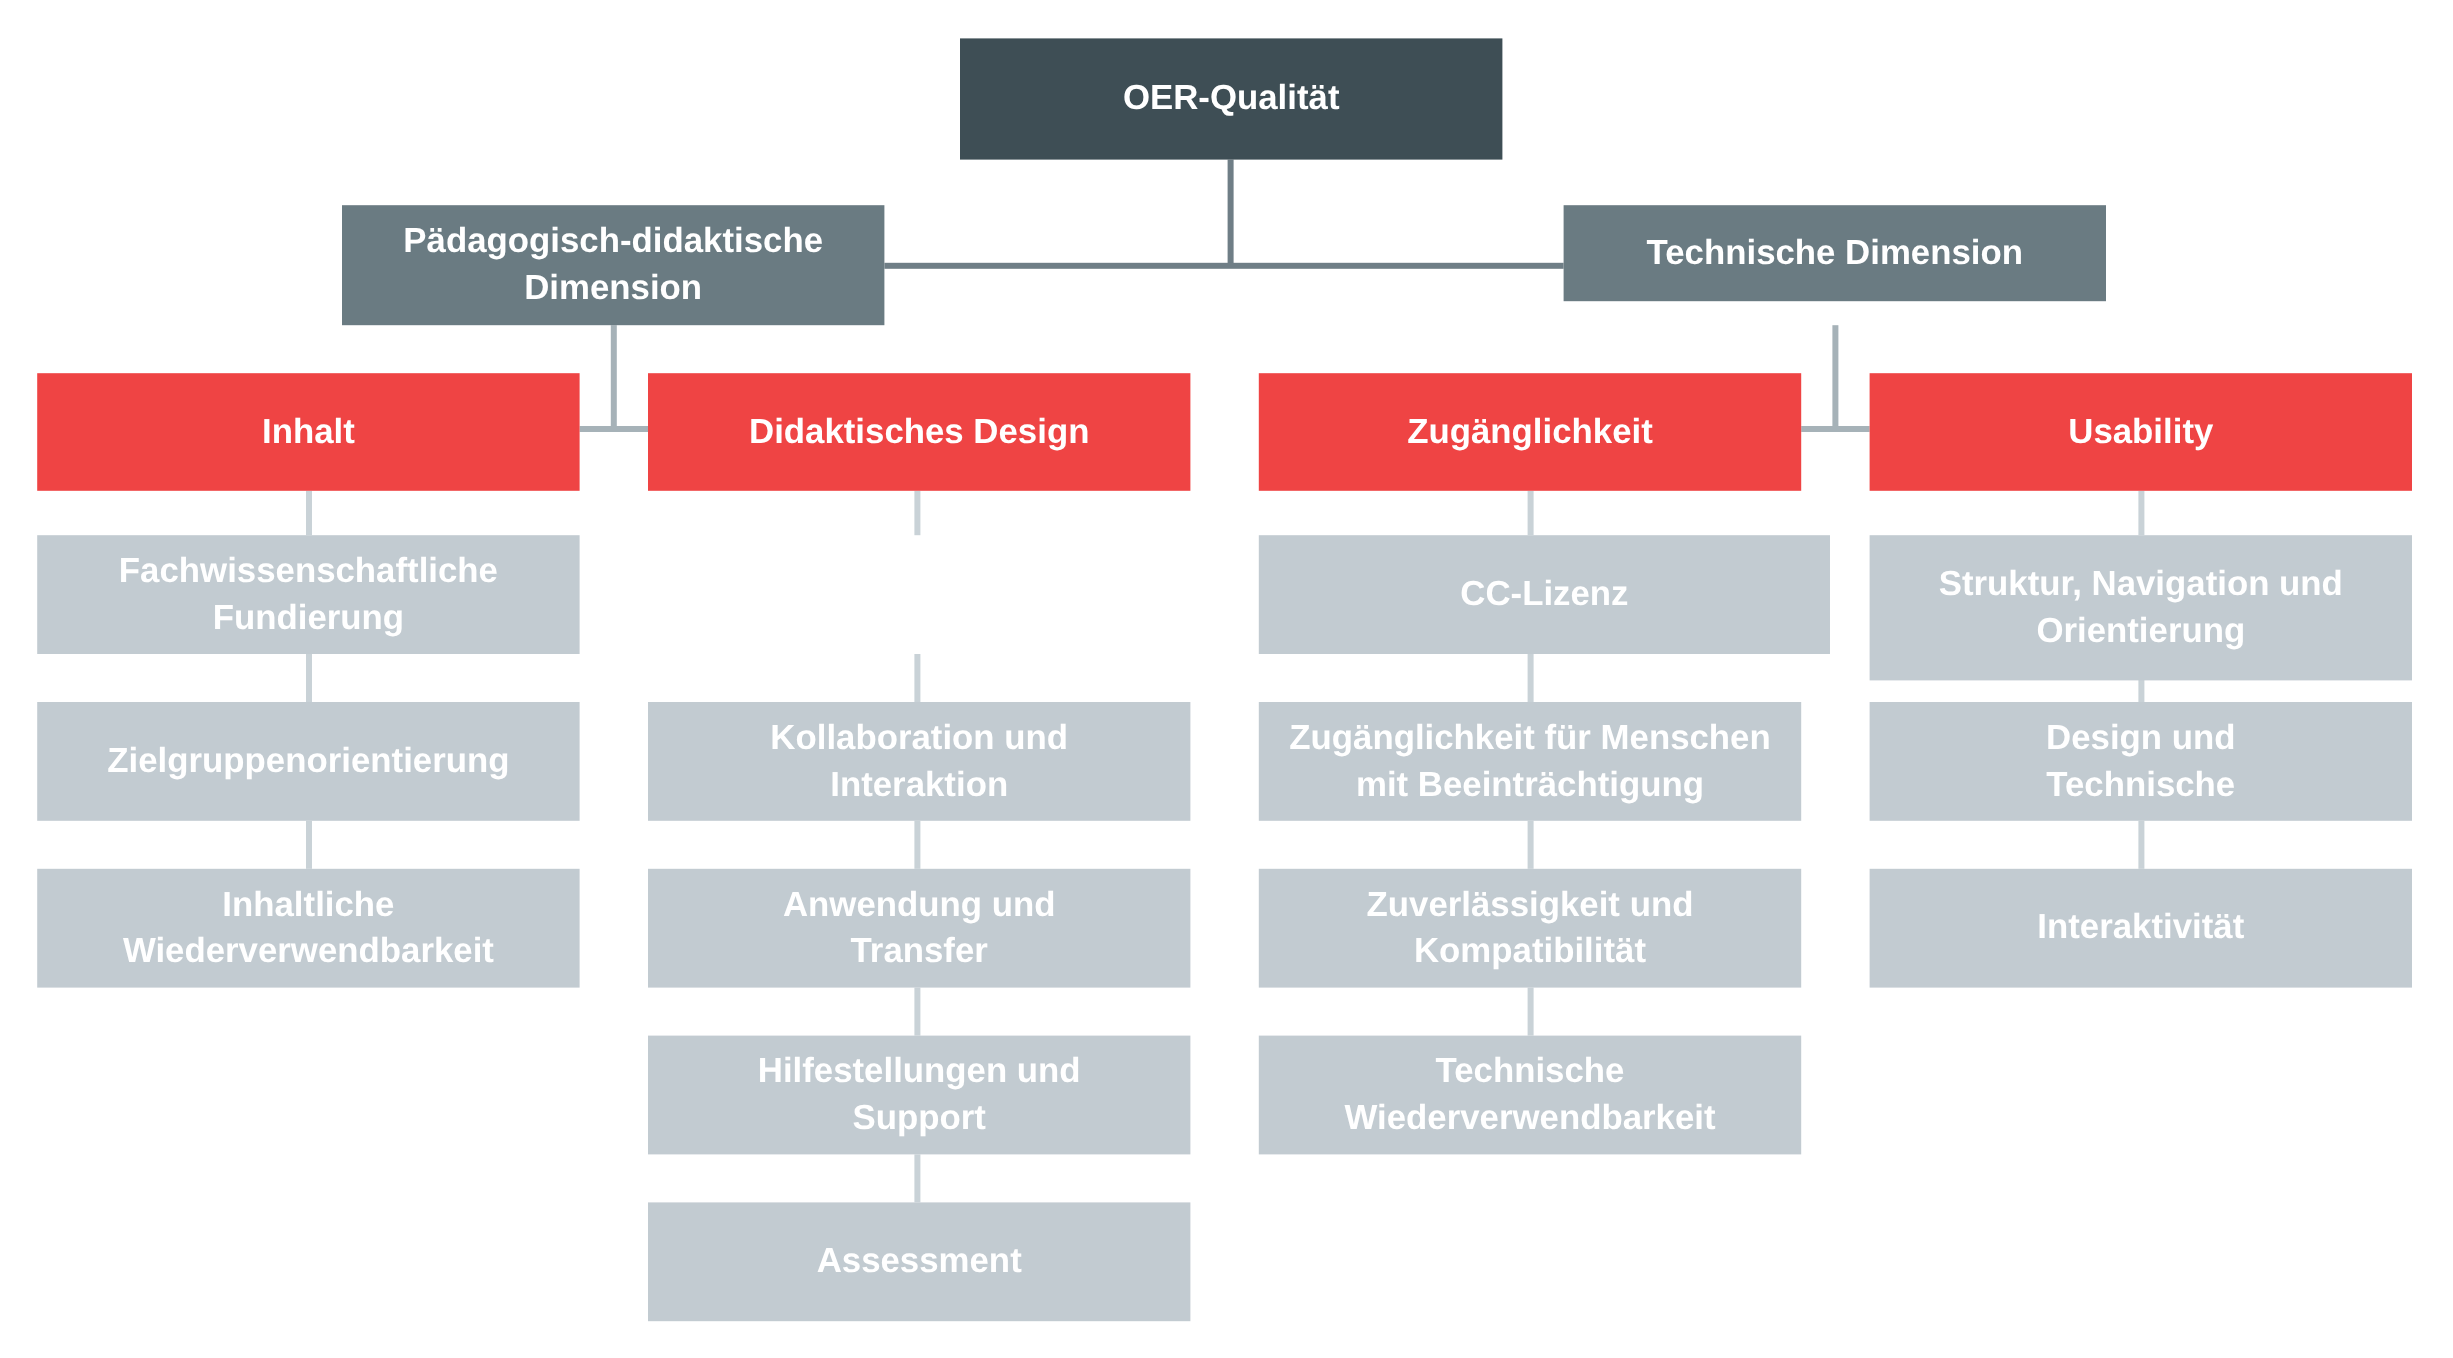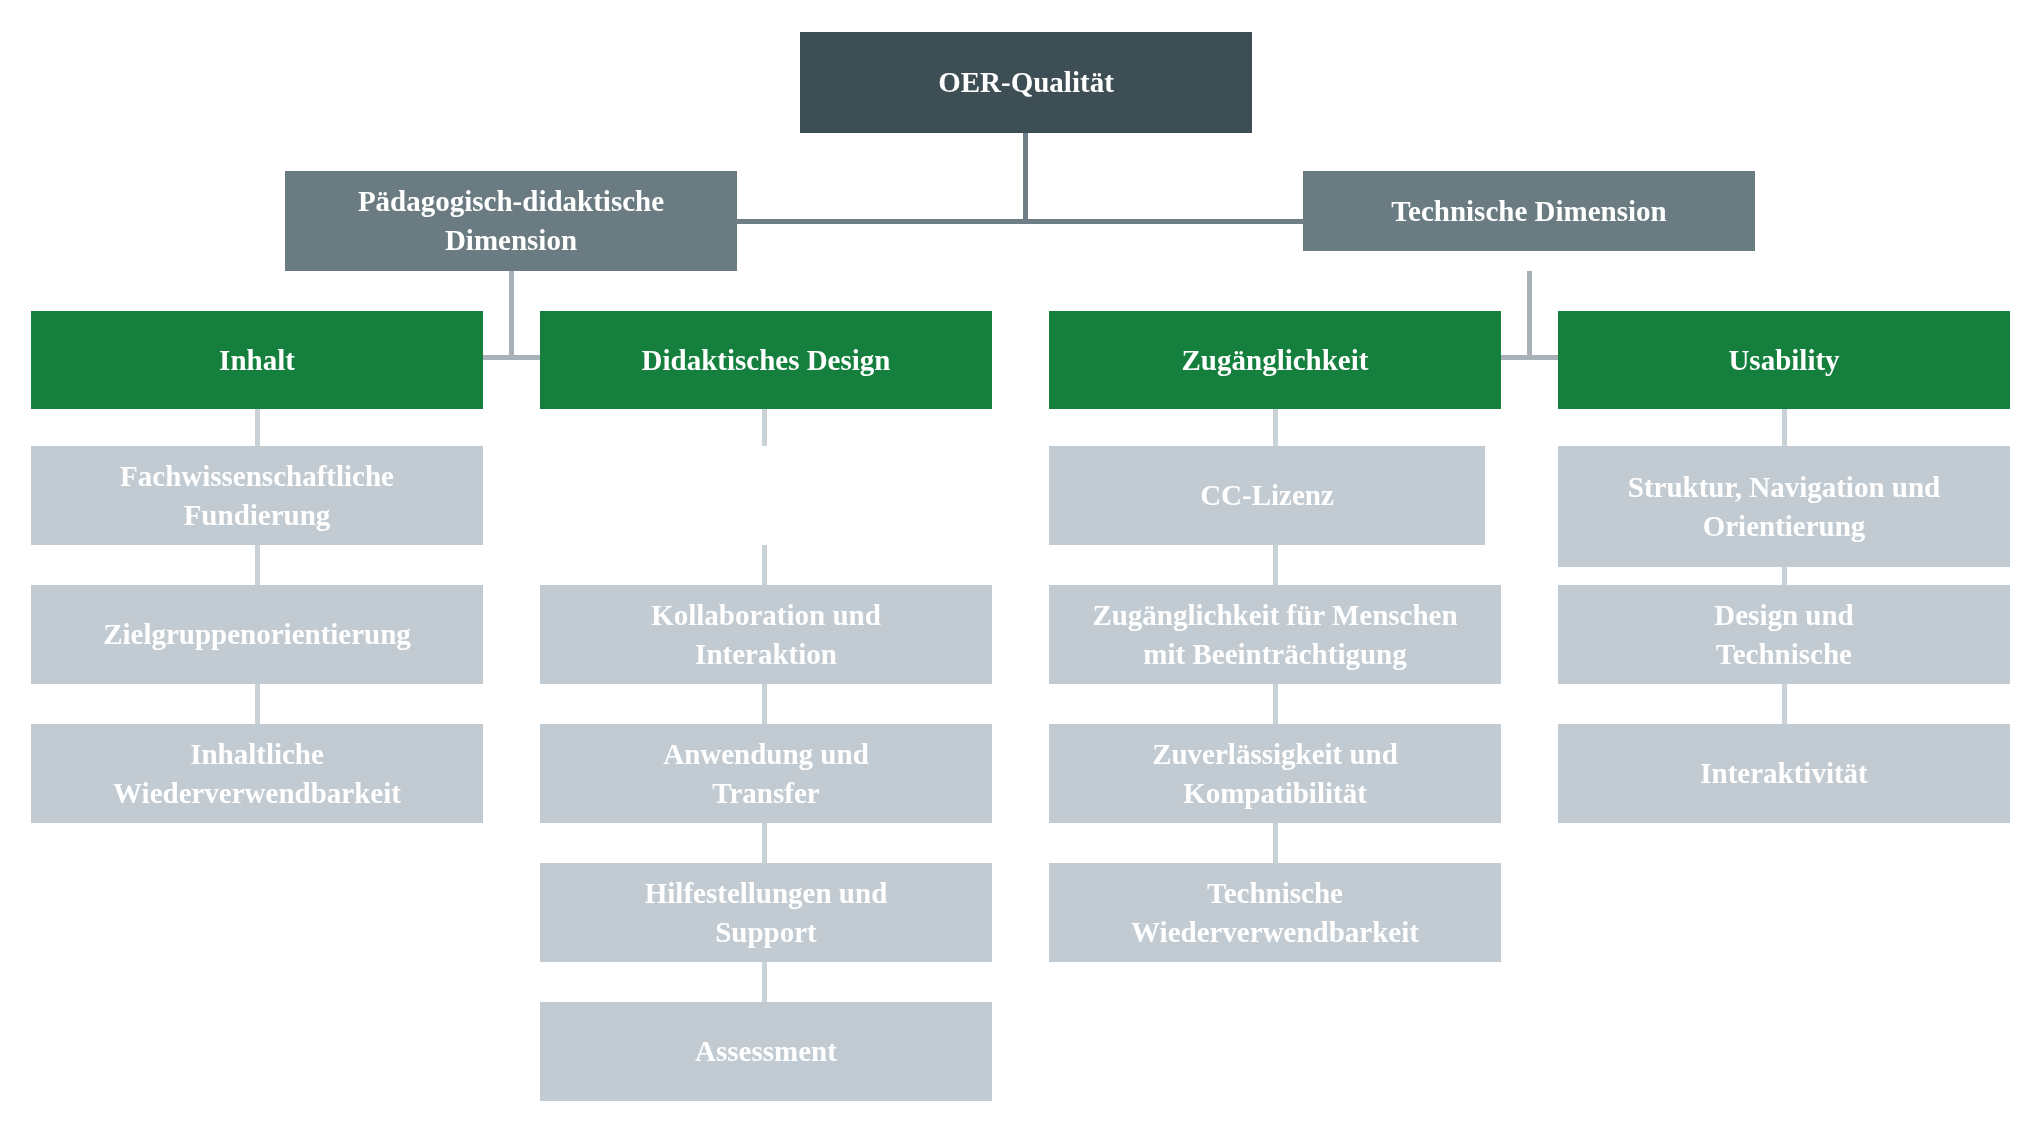--- a/index.html
+++ b/index.html
@@ -21,25 +21,24 @@
     align-items: center;
     justify-content: center;
     text-align: center;
     color: #ffffff;
     font-weight: 700;
     font-size: 29px;
     line-height: 1.34;
     white-space: pre-line;
     padding: 0 22px;
     box-sizing: border-box;
-    font-family: Liberation Serif, serif;
   }
   .l1 { background: #3e4e55; }
   .l2 { background: #6a7b82; }
-  .l3 { background: #15803d; }
+  .l3 { background: #ef4444; }
   .l4 { background: #c2cbd1; }
   .conn { position: absolute; }
   .conn.dark  { background: #6f7e86; }
   .conn.mid   { background: #a6b2b8; }
   .conn.light { background: #c9d2d7; }
 </style>
 </head>
 <body>
 
 <div class="canvas">
@@ -89,21 +88,21 @@
 Wiederverwendbarkeit</div>
 
   <div class="box l4" style="left:540px; top:585px; width:452px; height:99px;">Kollaboration und
 Interaktion</div>
   <div class="box l4" style="left:540px; top:724px; width:452px; height:99px;">Anwendung und
 Transfer</div>
   <div class="box l4" style="left:540px; top:863px; width:452px; height:99px;">Hilfestellungen und
 Support</div>
   <div class="box l4" style="left:540px; top:1002px; width:452px; height:99px;">Assessment</div>
 
-  <div class="box l4" style="left:1049px; top:446px; width:436px; height:99px;">CC-Lizenz</div>
+  <div class="box l4" style="left:1049px; top:446px; width:476px; height:99px;">CC-Lizenz</div>
   <div class="box l4" style="left:1049px; top:585px; width:452px; height:99px;">Zugänglichkeit für Menschen
 mit Beeinträchtigung</div>
   <div class="box l4" style="left:1049px; top:724px; width:452px; height:99px;">Zuverlässigkeit und
 Kompatibilität</div>
   <div class="box l4" style="left:1049px; top:863px; width:452px; height:99px;">Technische
 Wiederverwendbarkeit</div>
 
   <div class="box l4" style="left:1558px; top:446px; width:452px; height:121px;">Struktur, Navigation und
 Orientierung</div>
   <div class="box l4" style="left:1558px; top:585px; width:452px; height:99px;">Design und

